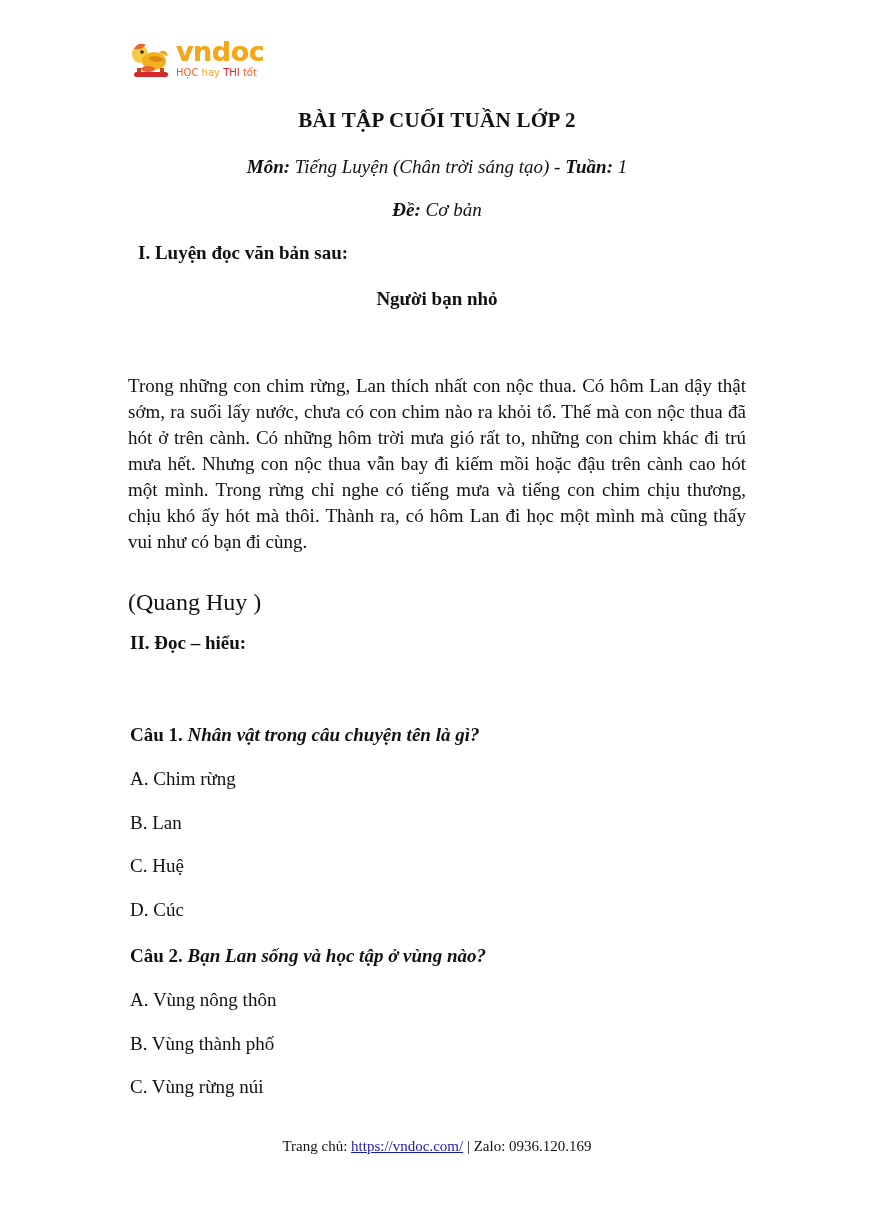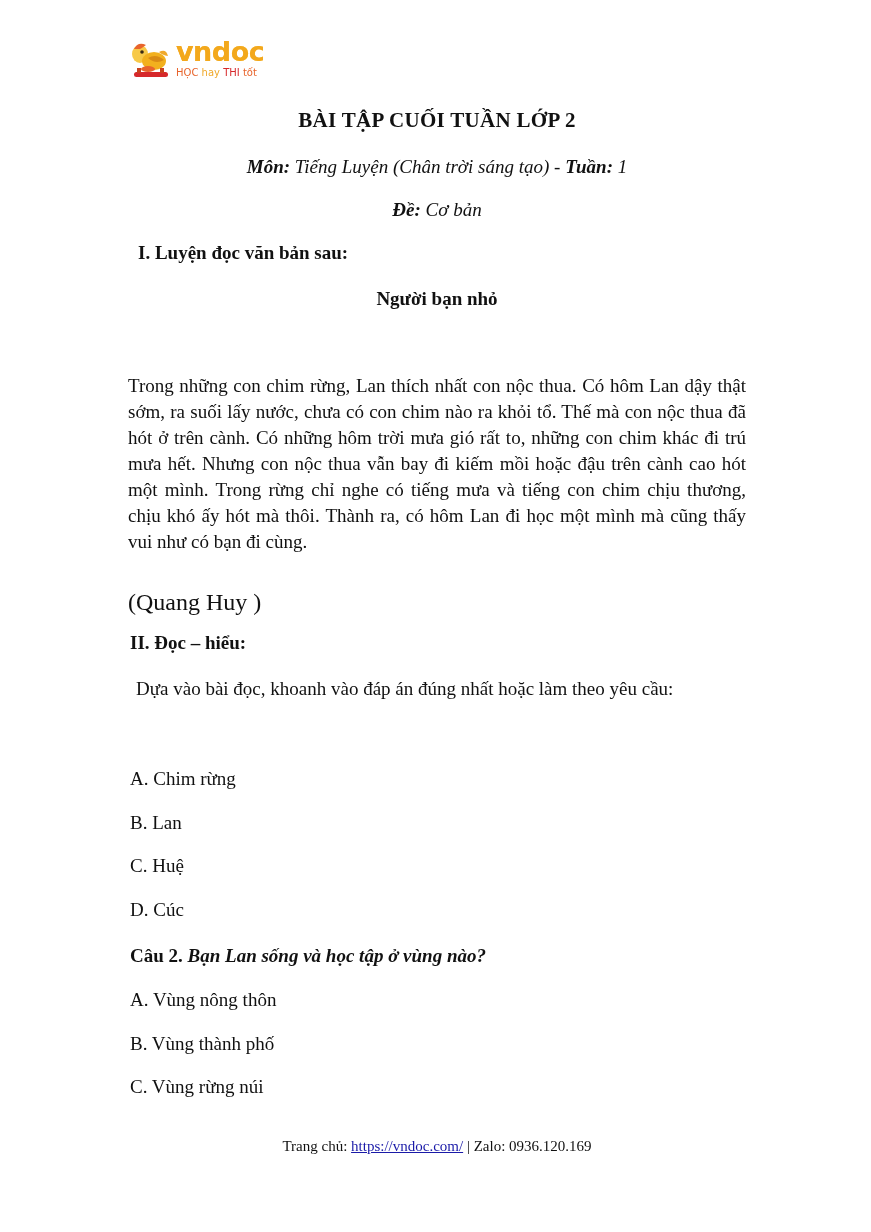--- a/index.html
+++ b/index.html
@@ -242,22 +242,24 @@
   <div class="section-heading" id="sec1">I. Luyện đọc văn bản sau:</div>
 
   <div class="story-title">Người bạn nhỏ</div>
 
   <div class="story-body"><span>Trong những con chim rừng, Lan thích nhất con nộc thua. Có hôm Lan dậy thật sớm, ra suối lấy nước, chưa có con chim nào ra khỏi tổ. Thế mà con nộc thua đã hót ở trên cành. Có những hôm trời mưa gió rất to, những con chim khác đi trú mưa hết. Nhưng con nộc thua vẫn bay đi kiếm mồi hoặc đậu trên cành cao hót một mình. Trong rừng chỉ nghe có tiếng mưa và tiếng con chim chịu thương, chịu khó ấy hót mà thôi. Thành ra, có hôm Lan đi học một mình mà cũng thấy vui như có bạn đi cùng.</span></div>
 
   <div class="attribution">(Quang Huy )</div>
 
   <div class="section-heading" id="sec2">II. Đọc – hiểu:</div>
 
-  <div class="instruction">Dựa vào bài đọc, khoanh vào đáp án đúng nhất hoặc làm theo yêu cầu:</div>
-
+
+  <div class="question" id="q1">
+    <span class="qnum">Câu 1.</span><span class="qtext"> Nhân vật trong câu chuyện tên là gì?</span>
+  </div>
   <div class="option" id="q1a">A. Chim rừng</div>
   <div class="option" id="q1b">B. Lan</div>
   <div class="option" id="q1c">C. Huệ</div>
   <div class="option" id="q1d">D. Cúc</div>
 
   <div class="question" id="q2">
     <span class="qnum">Câu 2.</span><span class="qtext"> Bạn Lan sống và học tập ở vùng nào?</span>
   </div>
   <div class="option" id="q2a">A. Vùng nông thôn</div>
   <div class="option" id="q2b">B. Vùng thành phố</div>

